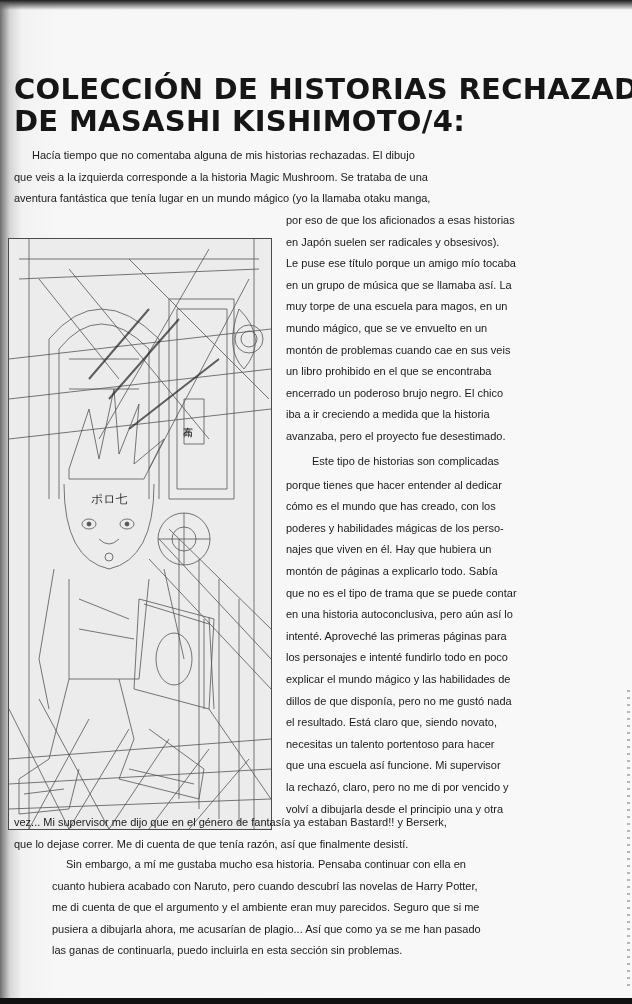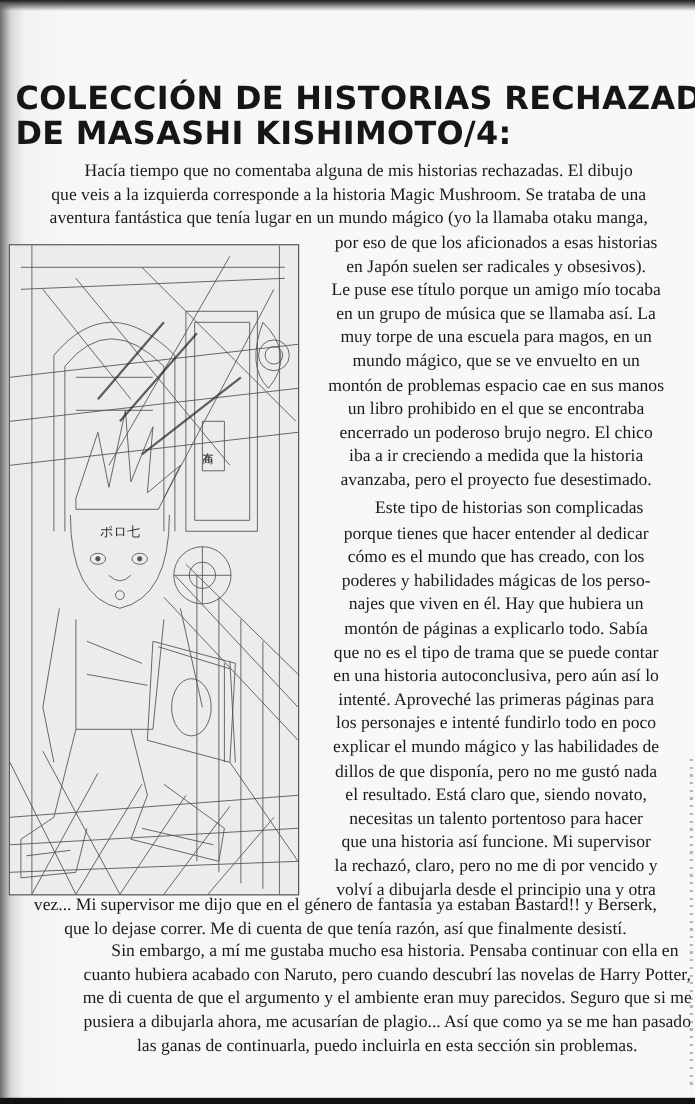--- a/index.html
+++ b/index.html
@@ -47,26 +47,25 @@
       font-family: "DejaVu Sans", sans-serif;
       font-weight: bold;
       font-size: 29px;
       line-height: 32px;
       letter-spacing: 0.3px;
       color: #161616;
       text-transform: uppercase;
       margin: 0;
     }
     .body-text {
-      font-family: Liberation Serif, serif;
-      font-size: 16px;
+      font-family: Liberation Sans, sans-serif;
+      font-size: 11px;
       line-height: 21.6px;
       color: #1a1a1a;
       margin: 0;
-      text-align: center;
     }
     .p1-lead {
       position: absolute;
       left: 14px;
       top: 145px;
       width: 606px;
     }
     .p1-lead .first { text-indent: 18px; }
     .right-col {
       position: absolute;
@@ -82,21 +81,21 @@
       width: 600px;
     }
     .fw-a { top: 812px; }
     .fw-b { top: 854px; margin-left: 38px; }
     .line { display: block; white-space: nowrap; }
 
     
     .illustration {
       position: absolute;
       left: 8px;
-      top: 222px;
+      top: 238px;
       width: 262px;
       height: 590px;
       background: #ececec;
       border: 1px solid #4a4a4a;
       overflow: hidden;
     }
     .illustration svg { display: block; }
   </style>
 </head>
 <body>
@@ -175,21 +174,21 @@
     </svg>
   </div>
 
   <div class="body-text right-col col-a">
     <span class="line">por eso de que  los aficionados a esas historias</span>
     <span class="line">en Japón suelen ser radicales y obsesivos).</span>
     <span class="line">Le puse ese título porque un amigo mío tocaba</span>
     <span class="line">en un grupo  de música que se llamaba así. La</span>
     <span class="line">muy torpe de una escuela para magos, en un</span>
     <span class="line">mundo mágico, que se ve envuelto en un</span>
-    <span class="line">montón de problemas espacio cae en sus manos</span>
+    <span class="line">montón de problemas cuando cae en sus veis</span>
     <span class="line">un libro prohibido en el que se encontraba</span>
     <span class="line">encerrado un poderoso brujo negro. El chico</span>
     <span class="line">iba a ir creciendo a medida que la historia</span>
     <span class="line">avanzaba, pero el proyecto fue desestimado.</span>
   </div>
 
   <div class="body-text right-col col-b">
     <p style="margin:2px">
       <span class="line" style="text-indent:24px">Este tipo de historias son complicadas</span>
     </p>
@@ -199,21 +198,21 @@
     <span class="line">najes que viven en él. Hay que hubiera un</span>
     <span class="line">montón de páginas a explicarlo todo. Sabía</span>
     <span class="line">que no es el tipo de trama que se puede contar</span>
     <span class="line">en una historia autoconclusiva, pero aún así lo</span>
     <span class="line">intenté. Aproveché las primeras páginas para</span>
     <span class="line">los personajes e intenté fundirlo todo en poco</span>
     <span class="line">explicar el mundo mágico y las habilidades de</span>
     <span class="line">dillos de que disponía, pero no me gustó nada</span>
     <span class="line">el resultado. Está claro que, siendo novato,</span>
     <span class="line">necesitas un talento portentoso para hacer</span>
-    <span class="line">que una historia así funcione. Mi supervisor</span>
+    <span class="line">que una escuela así funcione. Mi supervisor</span>
     <span class="line">la rechazó, claro, pero no me di por vencido y</span>
     <span class="line">volví a dibujarla desde el principio una y otra</span>
   </div>
 
   <div class="body-text full-width fw-a">
     <span class="line">vez... Mi supervisor me dijo que en el género de fantasía ya estaban Bastard!! y Berserk,</span>
     <span class="line">que lo dejase correr. Me di cuenta de que tenía razón, así que finalmente desistí.</span>
   </div>
 
   <div class="body-text full-width fw-b">

